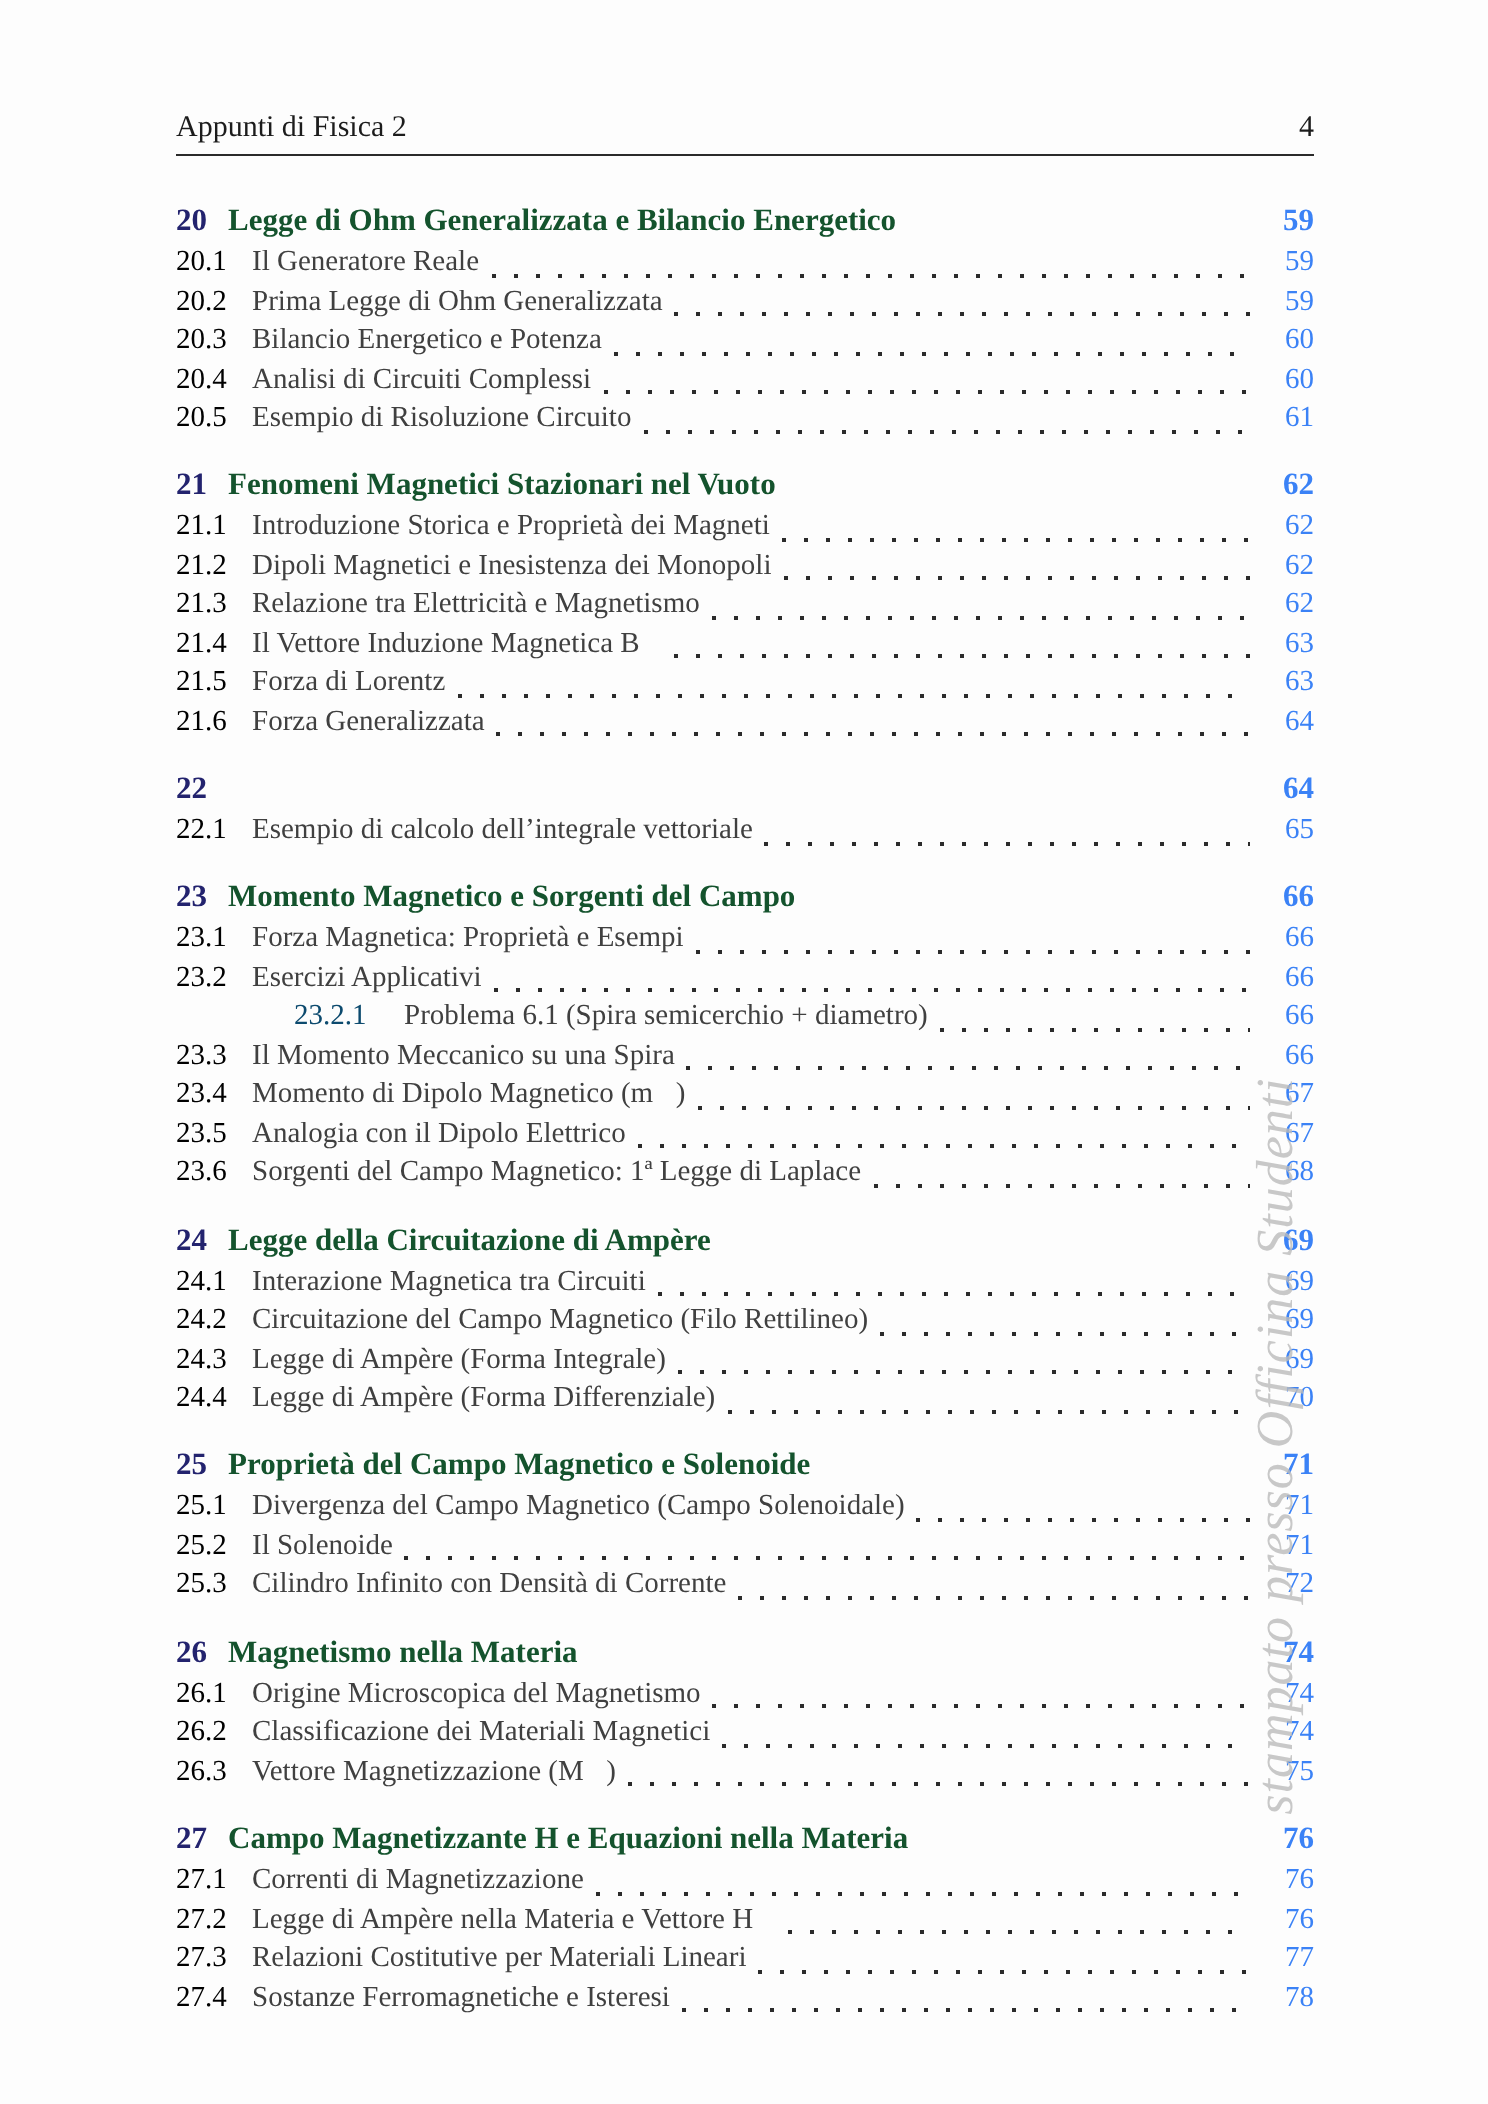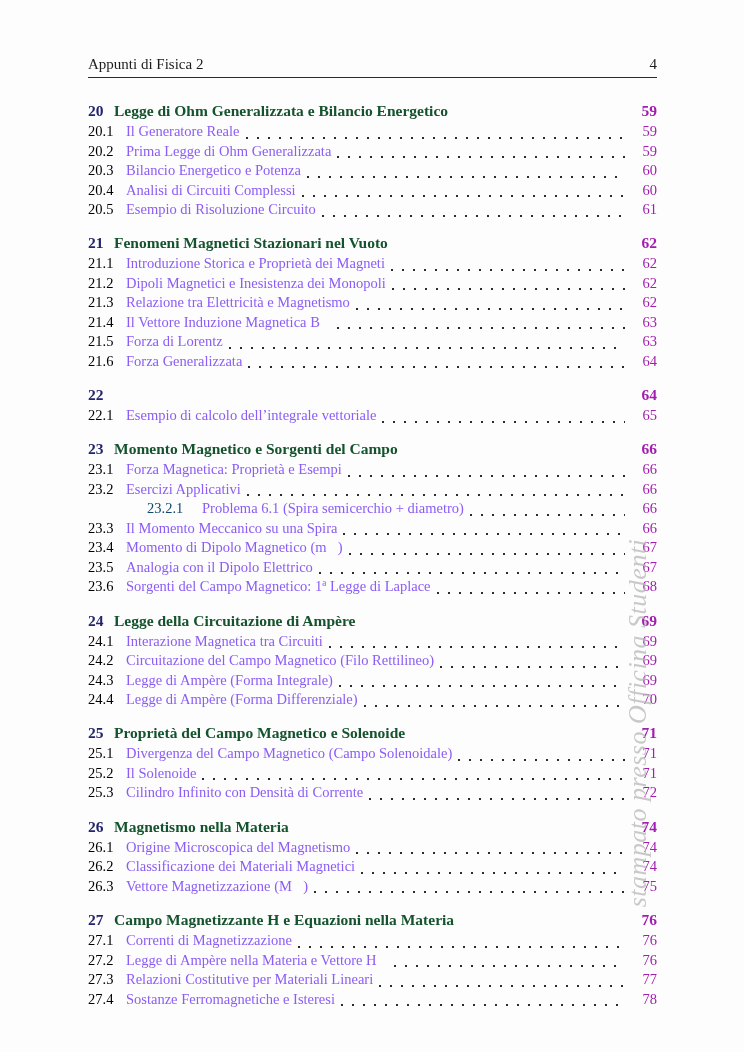--- a/index.html
+++ b/index.html
@@ -20,28 +20,28 @@
   .toc{position:absolute;left:88px;right:87px;top:102px;z-index:1;}
   .row{display:flex;align-items:baseline;height:19.5px;font-size:14.5px;}
   .row.chapter{margin-top:13.8px;font-weight:bold;font-size:15.5px;height:21px;}
   .row.chapter:first-child{margin-top:0;}
   .num{flex:none;white-space:pre;}
   .chapter .num{width:26px;color:#23236e;}
   .section .num{width:38px;color:#000000;}
   .subsection .num{margin-left:59px;width:55px;color:#0c4a6e;}
   .title{white-space:nowrap;padding-right:4px;}
   .chapter .title{color:#14532d;}
-  .section .title,.subsection .title{color:#8b5cf6;text-align:right;}
+  .section .title,.subsection .title{color:#404040;text-align:right;}
   .leader{
     flex:1;align-self:flex-end;height:2px;
     margin:0 7px 4px 2px;
     background:repeating-linear-gradient(90deg,#2b2b2b 0 1.8px,transparent 1.8px 11px);
   }
   .chapter .leader{background:none;}
-  .pg{flex:none;min-width:25px;text-align:right;color:#a21caf;}
+  .pg{flex:none;min-width:25px;text-align:right;color:#3b82f6;}
   .watermark{
     position:absolute;left:440px;top:706px;width:400px;height:34px;
     transform:rotate(-90deg);
     font-style:italic;font-size:26px;letter-spacing:.5px;
     color:#bcbcbc;opacity:.8;text-align:center;white-space:nowrap;
     z-index:2;pointer-events:none;
   }
 </style>
 </head>
 <body>

